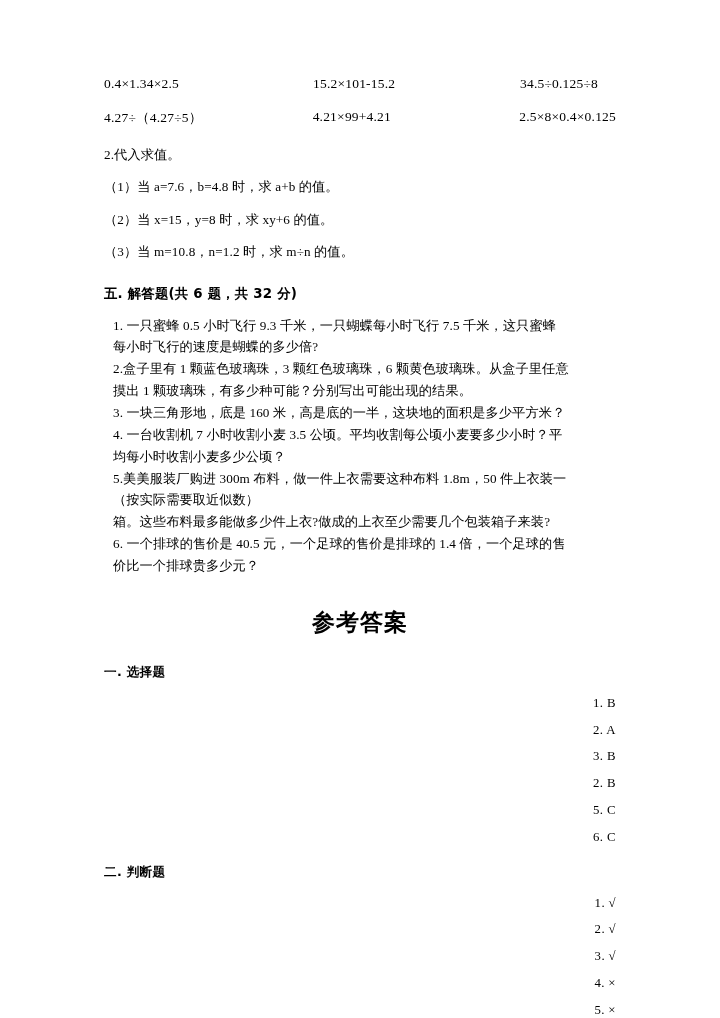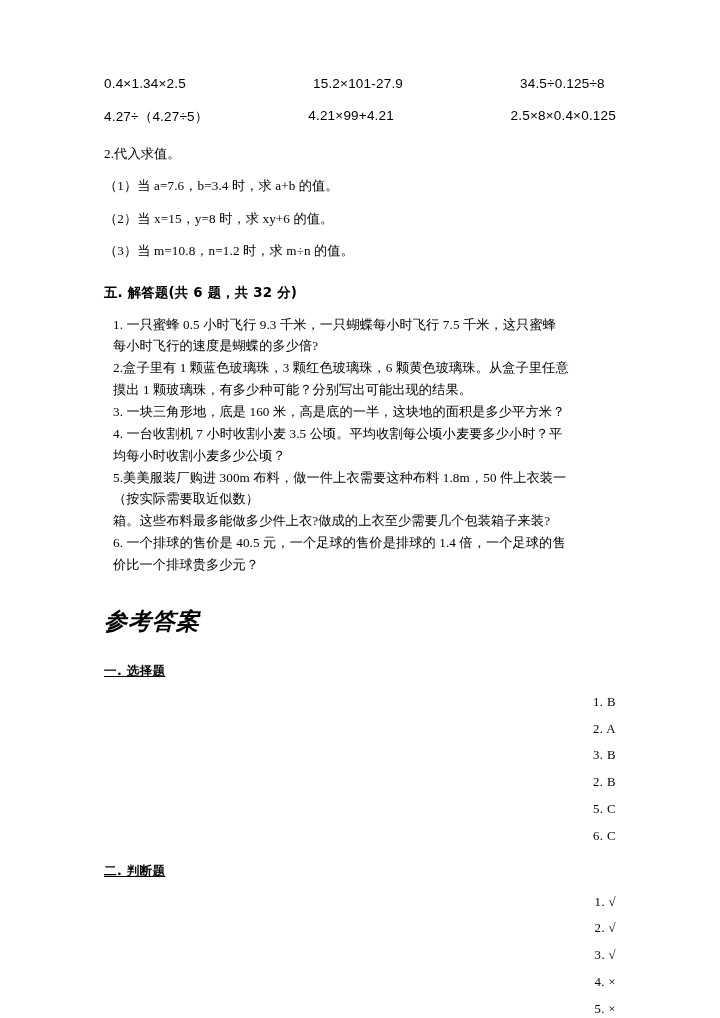--- a/index.html
+++ b/index.html
@@ -57,70 +57,68 @@
     padding: 0;
     list-style: none;
   }
   .qlist li {
     font-size: 13.2px;
     line-height: 1.58;
     margin-bottom: 1px;
     letter-spacing: 0.1px;
   }
   .answer-title {
-    text-align: left;
+    text-align: center;
     font-size: 23px;
     font-weight: bold;
     font-family: "DejaVu Sans", "Liberation Sans", sans-serif;
     margin: 30px 0 26px 0;
     letter-spacing: 1px;
-    font-style: italic;
   }
   .ans-head {
     font-size: 12.6px;
     font-weight: bold;
     font-family: "DejaVu Sans", "Liberation Sans", sans-serif;
     margin: 20px 0 16px 0;
     letter-spacing: 0.3px;
-    text-decoration: underline;
   }
   .ans-list {
     margin: 0 0 0 0;
     padding: 0;
     list-style: none;
   }
   .ans-list li {
     font-size: 12.8px;
     line-height: 1.0;
     margin-bottom: 14px;
     letter-spacing: 0.4px;
     text-align: right;
   }
   .mono-ish {
-    font-family: Liberation Sans, sans-serif;
+    font-family: Liberation Serif, serif;
   }
 </style>
 </head>
 <body>
 
 <div class="page">
 
   <div class="calc-row">
     <span class="cell c1 mono-ish">0.4×1.34×2.5</span>
-    <span class="cell c2 mono-ish">15.2×101-27.9</span>
+    <span class="cell c2 mono-ish">15.2×101-15.2</span>
     <span class="cell c3 mono-ish">34.5÷0.125÷8</span>
   </div>
   <div class="calc-row">
     <span class="cell c1 mono-ish">4.27÷（4.27÷5）</span>
     <span class="cell c2 mono-ish">4.21×99+4.21</span>
     <span class="cell c3 mono-ish">2.5×8×0.4×0.125</span>
   </div>
 
   <p class="para spaced">2.代入求值。</p>
-  <p class="para spaced">（1）当 a=7.6，b=3.4 时，求 a+b 的值。</p>
+  <p class="para spaced">（1）当 a=7.6，b=4.8 时，求 a+b 的值。</p>
   <p class="para spaced">（2）当 x=15，y=8 时，求 xy+6 的值。</p>
   <p class="para spaced">（3）当 m=10.8，n=1.2 时，求 m÷n 的值。</p>
 
   <div class="sec-head">五. 解答题(共 6 题，共 32 分)</div>
 
   <ul class="qlist">
     <li>1. 一只蜜蜂 0.5 小时飞行 9.3 千米，一只蝴蝶每小时飞行 7.5 千米，这只蜜蜂</li>
     <li>每小时飞行的速度是蝴蝶的多少倍?</li>
     <li>2.盒子里有 1 颗蓝色玻璃珠，3 颗红色玻璃珠，6 颗黄色玻璃珠。从盒子里任意</li>
     <li>摸出 1 颗玻璃珠，有多少种可能？分别写出可能出现的结果。</li>

